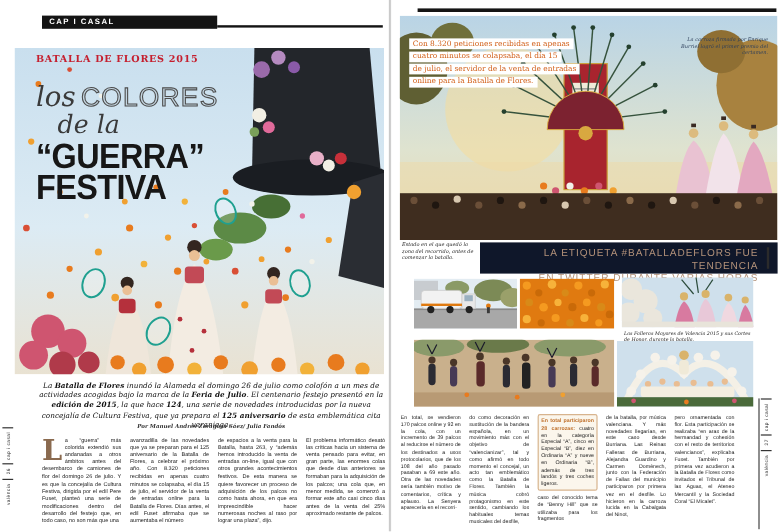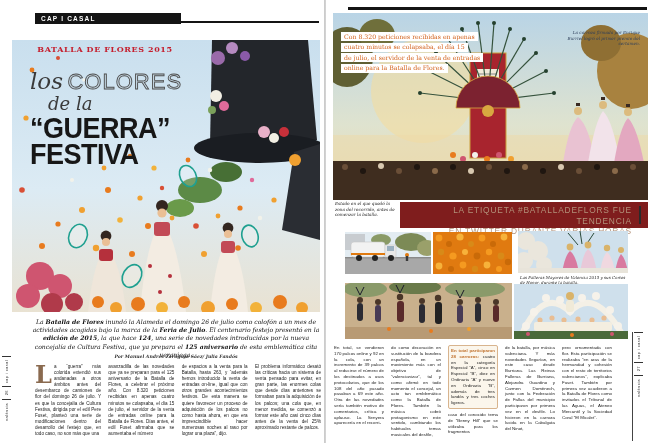--- a/index.html
+++ b/index.html
@@ -17,27 +17,27 @@
   #header-rule { left:181px; top:21px; width:138px; height:2px; background:#141414; }
   #top-rule-right { left:348px; top:7px; width:299px; height:2.5px; background:#141414; }
 
   
   #hero-left { left:12px; top:40px; width:308px; height:272px; overflow:hidden; }
   #hero-left svg { display:block; }
 
   
   #title-block { left:30px; top:44px; width:190px; }
   .kicker { color:#c51f2e; font-family:"DejaVu Serif",serif; font-weight:bold;
-            font-size:8px; letter-spacing:.6px; text-align:center; width:150px; }
+            font-size:8px; letter-spacing:.6px; width:150px; }
   .t-line1 { margin-top:14px; white-space:nowrap; }
   .script { font-family:"DejaVu Serif",serif; font-style:italic; color:#3a3a3a; }
   .t-los { font-size:23px; }
   .t-outline { font-family:"Liberation Sans",sans-serif; font-size:22px; letter-spacing:1px;
                color:rgba(120,120,120,0.12); -webkit-text-stroke:0.9px #4d4d4d; font-weight:400; }
-  .t-dela { font-size:18px; margin:-2px 0 0 18px; }
+  .t-dela { font-size:21px; margin:-2px 0 0 18px; }
   .t-heavy { font-family:"Liberation Sans",sans-serif; font-weight:bold; color:#171717;
              font-size:27px; letter-spacing:-0.5px; line-height:26px; transform:scaleY(1.08);
              transform-origin:left top; }
 
   
   #intro { left:30px; top:318px; width:292px; text-align:center;
            font-family:"DejaVu Serif",serif; font-style:italic; font-size:6.1px;
            line-height:8.2px; color:#111; }
   #intro .b { font-weight:bold; }
   #byline { left:30px; top:354px; width:292px; text-align:center;
@@ -55,21 +55,21 @@
   
   #hero-right { left:333px; top:13px; width:315px; height:187px; overflow:hidden; }
   #overlay-quote { left:341px; top:32px; width:160px; }
   .oq-line { display:table; background:#fff; color:#d2601a; font-family:"DejaVu Serif",serif;
              font-size:6.2px; line-height:8px; padding:0.5px 3px; margin-bottom:1.5px; }
   #cap-topright { left:560px; top:30px; width:80px; text-align:right;
                   font-family:"DejaVu Serif",serif; font-style:italic; font-size:4.2px;
                   line-height:5.6px; color:#2c3e5a; }
 
   
-  #banner { left:400px; top:202px; width:248px; height:26px; background:#7f1d1d;
+  #banner { left:400px; top:202px; width:248px; height:26px; background:#0f172a;
             color:#b3927a; font-size:8.4px; letter-spacing:.8px; line-height:10.5px;
             text-align:right; padding:3px 16px 0 0; }
   #banner-bar { right:7px; top:4px; width:2.5px; height:18px; background:#2b2b2b; position:absolute; }
   #cap-banner-left { left:335px; top:201px; width:60px; font-family:"DejaVu Serif",serif;
                      font-style:italic; font-size:4.2px; line-height:5.6px; color:#222; }
 
   
   .gridphoto { overflow:hidden; }
   #ph-truck    { left:345px; top:232px; width:86px;  height:42px; }
   #ph-marigold { left:433px; top:232px; width:79px;  height:42px; }

